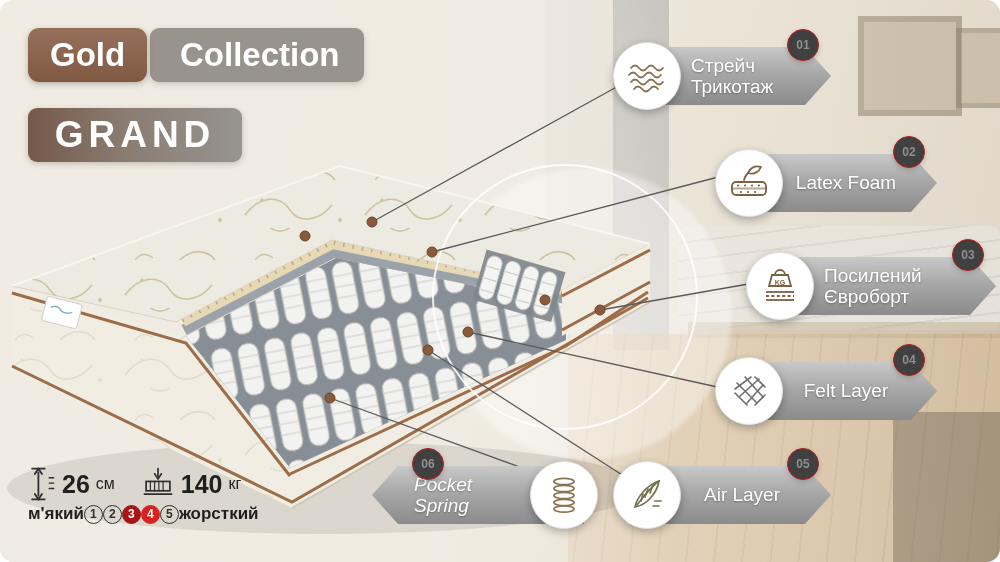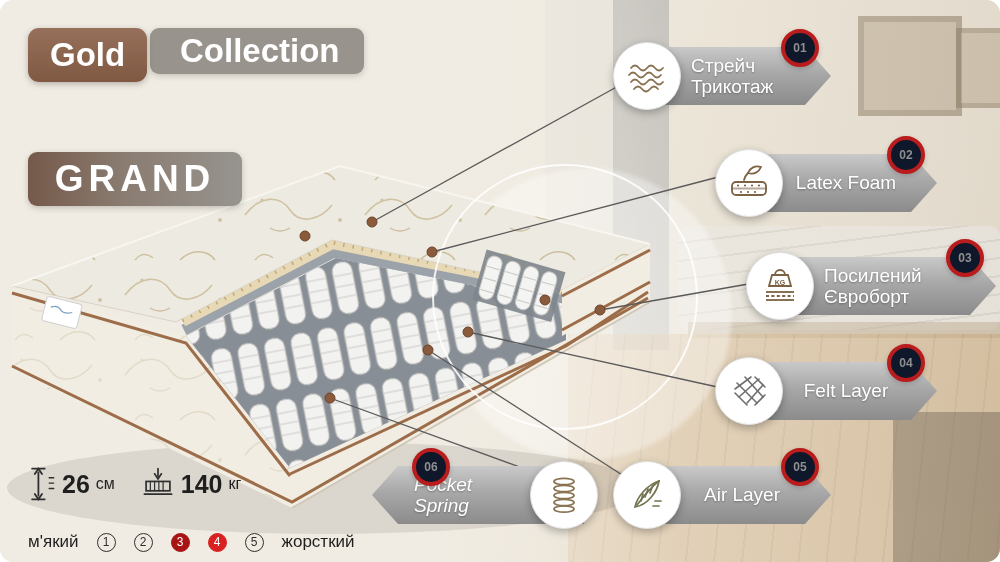--- a/index.html
+++ b/index.html
@@ -23,52 +23,52 @@
 
   
   .glow{position:absolute;left:440px;top:168px;width:292px;height:292px;border-radius:50%;background:rgba(255,255,255,.38);filter:blur(2px);}
   .ring{position:absolute;left:432px;top:164px;width:262px;height:262px;border-radius:50%;border:2px solid rgba(255,255,255,.85);pointer-events:none;}
 
   .mattress{position:absolute;left:0;top:0;pointer-events:none;}
   .connectors{position:absolute;left:0;top:0;pointer-events:none;}
 
   
   .gold-box{position:absolute;left:28px;top:28px;height:54px;padding:0 22px;background:linear-gradient(180deg,#96705a,#7f5942);border-radius:11px;display:flex;align-items:center;z-index:8;box-shadow:0 2px 6px rgba(0,0,0,.25);}
-  .collection-box{position:absolute;left:150px;top:28px;height:46px;padding:0 24px 0 30px;background:#98948d;border-radius:9px;display:flex;align-items:center;z-index:7;box-shadow:0 2px 6px rgba(0,0,0,.18);}
+  .collection-box{position:absolute;left:150px;top:28px;height:54px;padding:0 24px 0 30px;background:#98948d;border-radius:9px;display:flex;align-items:center;z-index:7;box-shadow:0 2px 6px rgba(0,0,0,.18);}
   .gold-box span,.collection-box span{color:#fff;font-size:33px;font-weight:bold;}
-  .grand-box{position:absolute;left:28px;top:108px;width:214px;height:54px;background:linear-gradient(90deg,#75594a 0%,#8a7c71 45%,#97948f 100%);border-radius:9px;display:flex;align-items:center;justify-content:center;z-index:7;box-shadow:0 2px 6px rgba(0,0,0,.2);margin-top:44px;}
+  .grand-box{position:absolute;left:28px;top:108px;width:214px;height:54px;background:linear-gradient(90deg,#75594a 0%,#8a7c71 45%,#97948f 100%);border-radius:9px;display:flex;align-items:center;justify-content:center;z-index:7;box-shadow:0 2px 6px rgba(0,0,0,.2);}
   .grand-box span{color:#fff;font-size:37px;font-weight:bold;letter-spacing:5px;}
 
   
   .callout{position:absolute;height:58px;z-index:6;}
   .banner{position:absolute;inset:0;display:flex;align-items:center;justify-content:center;text-align:left;color:#fff;font-size:19px;line-height:1.12;
           background:linear-gradient(180deg,#c9c9c9 0%,#a8a8a8 45%,#8b8b8b 100%);text-shadow:0 1px 2px rgba(0,0,0,.3);}
   .banner.arrow-r{clip-path:polygon(0 0,calc(100% - 26px) 0,100% 50%,calc(100% - 26px) 100%,0 100%);padding:0 38px 0 56px;}
   .banner.arrow-l{clip-path:polygon(26px 0,100% 0,100% 100%,26px 100%,0 50%);padding:0 54px 0 42px;font-style:italic;}
   .icon-circle{position:absolute;top:50%;transform:translateY(-50%);width:66px;height:66px;border-radius:50%;background:#fff;border:1px solid #e1e1e1;
                box-shadow:0 3px 8px rgba(0,0,0,.28);display:flex;align-items:center;justify-content:center;z-index:2;}
   .callout.right .icon-circle{left:-22px;}
   .callout.left  .icon-circle{right:-14px;}
-  .num-badge{position:absolute;width:30px;height:30px;border-radius:50%;background:#0f172a;border:4px solid #b91c1c;color:#8f8f8f;font-size:12px;font-weight:bold;
+  .num-badge{position:absolute;width:30px;height:30px;border-radius:50%;background:#404040;border:1px solid #b91c1c;color:#8f8f8f;font-size:12px;font-weight:bold;
              display:flex;align-items:center;justify-content:center;box-shadow:0 2px 5px rgba(0,0,0,.18);z-index:3;}
   .callout.right .num-badge{top:-18px;right:12px;}
   .callout.left  .num-badge{top:-18px;left:40px;}
   .c1{left:635px;top:47px;width:196px;}
   .c2{left:737px;top:154px;width:200px;}
   .c3{left:768px;top:257px;width:228px;}
   .c4{left:737px;top:362px;width:200px;}
   .c5{left:635px;top:466px;width:196px;}
   .c6{left:372px;top:466px;width:212px;}
 
   
   .specs{position:absolute;left:28px;top:466px;display:flex;align-items:center;gap:26px;z-index:6;}
   .spec{display:flex;align-items:center;gap:6px;}
   .spec-val{font-size:25px;font-weight:bold;color:#1f1f1f;}
   .spec-unit{font-size:16px;color:#1f1f1f;}
-  .firmness{position:absolute;left:28px;top:532px;display:flex;align-items:center;gap:18px;z-index:6;}
+  .firmness{position:absolute;left:28px;top:504px;display:flex;align-items:center;gap:0;z-index:6;font-weight:bold;}
   .firm-label{font-size:17px;color:#1f1f1f;}
   .lvl{width:19px;height:19px;border-radius:50%;border:1.6px solid #2f2f2f;color:#2f2f2f;font-size:12px;display:flex;align-items:center;justify-content:center;box-sizing:border-box;}
   .lvl.a3{background:#a81414;border-color:#a81414;color:#fff;}
   .lvl.a4{background:#d92121;border-color:#d92121;color:#fff;}
 </style>
 </head>
 <body>
 
 <div class="stage">
 

